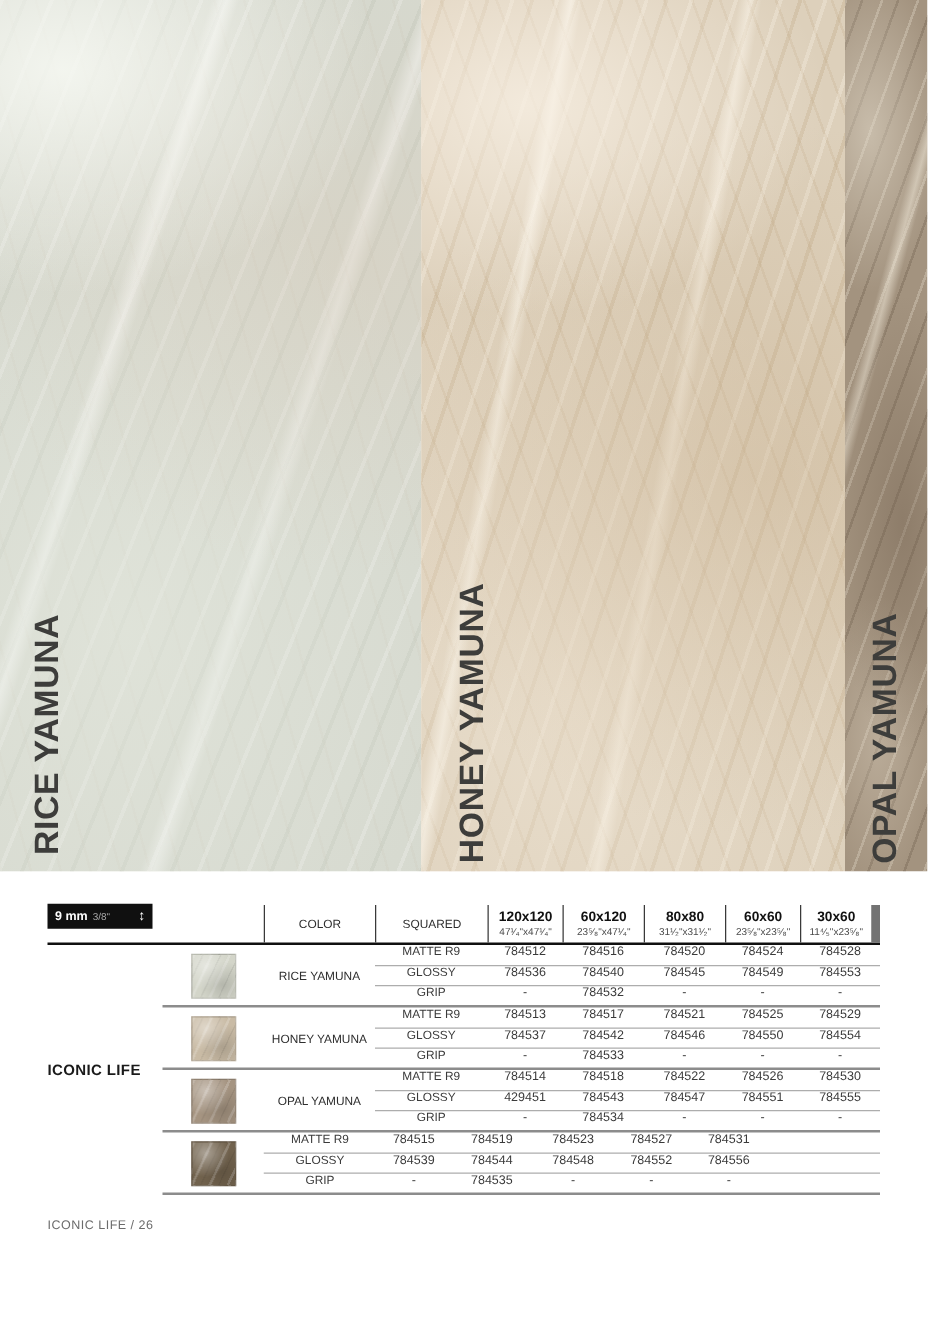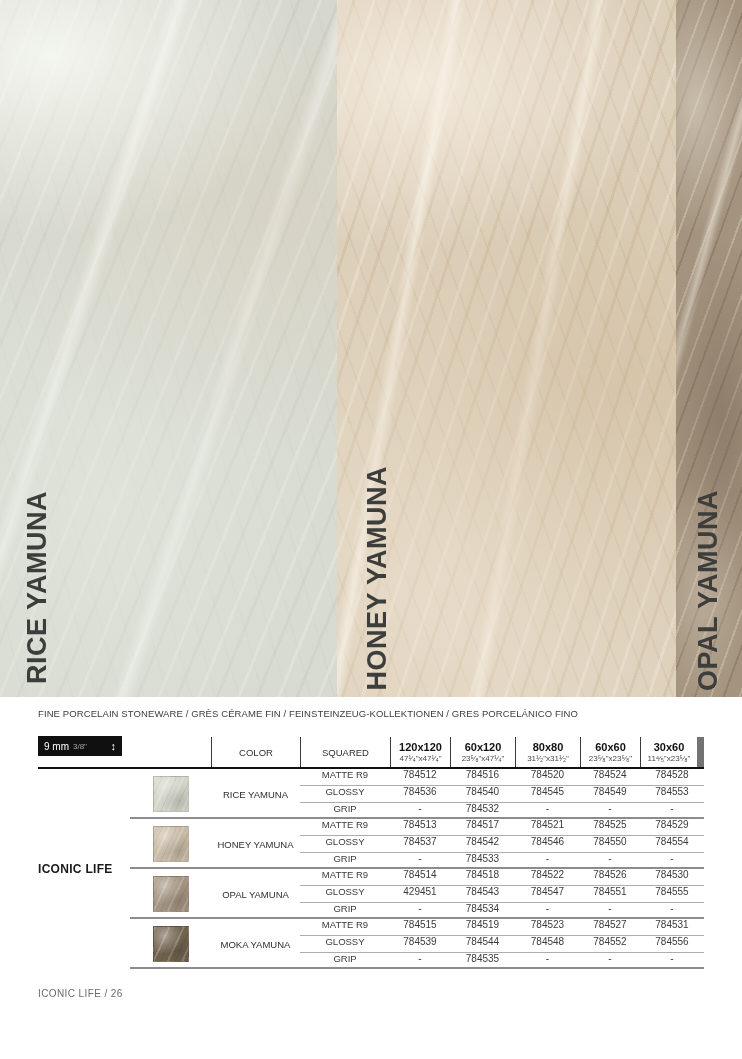--- a/index.html
+++ b/index.html
@@ -47,21 +47,21 @@
   .desc-title { font-size:11px; font-weight:bold; color:#1d1d1b; letter-spacing:.2px; }
   .desc-sub { font-size:9.5px; color:#3c3c3a; line-height:1.4; letter-spacing:.1px; }
 
   
   .spec-table { margin:13px 38px 0 38px; width:666px; font-size:10px; }
 
   .thead { display:flex; align-items:flex-end; border-bottom:2px solid #101010; height:36px; position:relative; }
   .badge-zone { width:173px; height:100%; position:relative; }
   .thick-badge { position:absolute; left:0; top:3px; width:84px; height:20px; background:#101010;
       color:#fff; display:flex; align-items:center; padding:0 6px; gap:4px; }
-  .badge-mm { font-weight:normal; font-size:10px; }
+  .badge-mm { font-weight:bold; font-size:10px; }
   .badge-in { font-size:8px; color:#a9a9a9; flex:1; }
   .badge-arrow { font-size:11px; color:#fff; line-height:1; }
   .hcell { display:flex; flex-direction:column; justify-content:center; align-items:center;
       height:30px; border-left:1px solid #3a3a3a; color:#2e2e2e; }
   .hcell.last { border-right:7px solid #737373; }
   .h-color { width:89px; font-size:9.5px; }
   .h-surface { width:90px; font-size:9.5px; }
   .h-size { line-height:1.15; }
   .size-cm { font-weight:bold; font-size:11px; color:#111; }
   .size-in { font-size:8px; color:#4a4a4a; }
@@ -101,21 +101,20 @@
   </div>
   <div class="panel panel-honey">
     <div class="panel-label">HONEY YAMUNA</div>
   </div>
   <div class="panel panel-opal">
     <div class="panel-label">OPAL YAMUNA</div>
   </div>
 </div>
 
 <div class="desc">
-  <div class="desc-sub">FINE PORCELAIN STONEWARE / GRÈS CÉRAME FIN / FEINSTEINZEUG-KOLLEKTIONEN / GRES PORCELÁNICO FINO</div>
 </div>
 
 <div class="spec-table">
 
   <div class="thead">
     <div class="badge-zone">
       <div class="thick-badge">
         <span class="badge-mm">9 mm</span>
         <span class="badge-in">3/8"</span>
         <span class="badge-arrow">↕</span>
@@ -248,21 +247,20 @@
           <div class="scell code w5">-</div>
         </div>
       </div>
     </div>
 
     <div class="group">
       <div class="brand-spacer"></div>
       <div class="swatch-cell">
         <div class="swatch" style="background-color: rgb(113, 98, 77);"></div>
       </div>
-      <div class="color-cell">MOKA YAMUNA</div>
       <div class="rows">
         <div class="srow">
           <div class="scell surface-cell">MATTE R9</div>
           <div class="scell code w1">784515</div>
           <div class="scell code w2">784519</div>
           <div class="scell code w3">784523</div>
           <div class="scell code w4">784527</div>
           <div class="scell code w5">784531</div>
         </div>
         <div class="srow">

